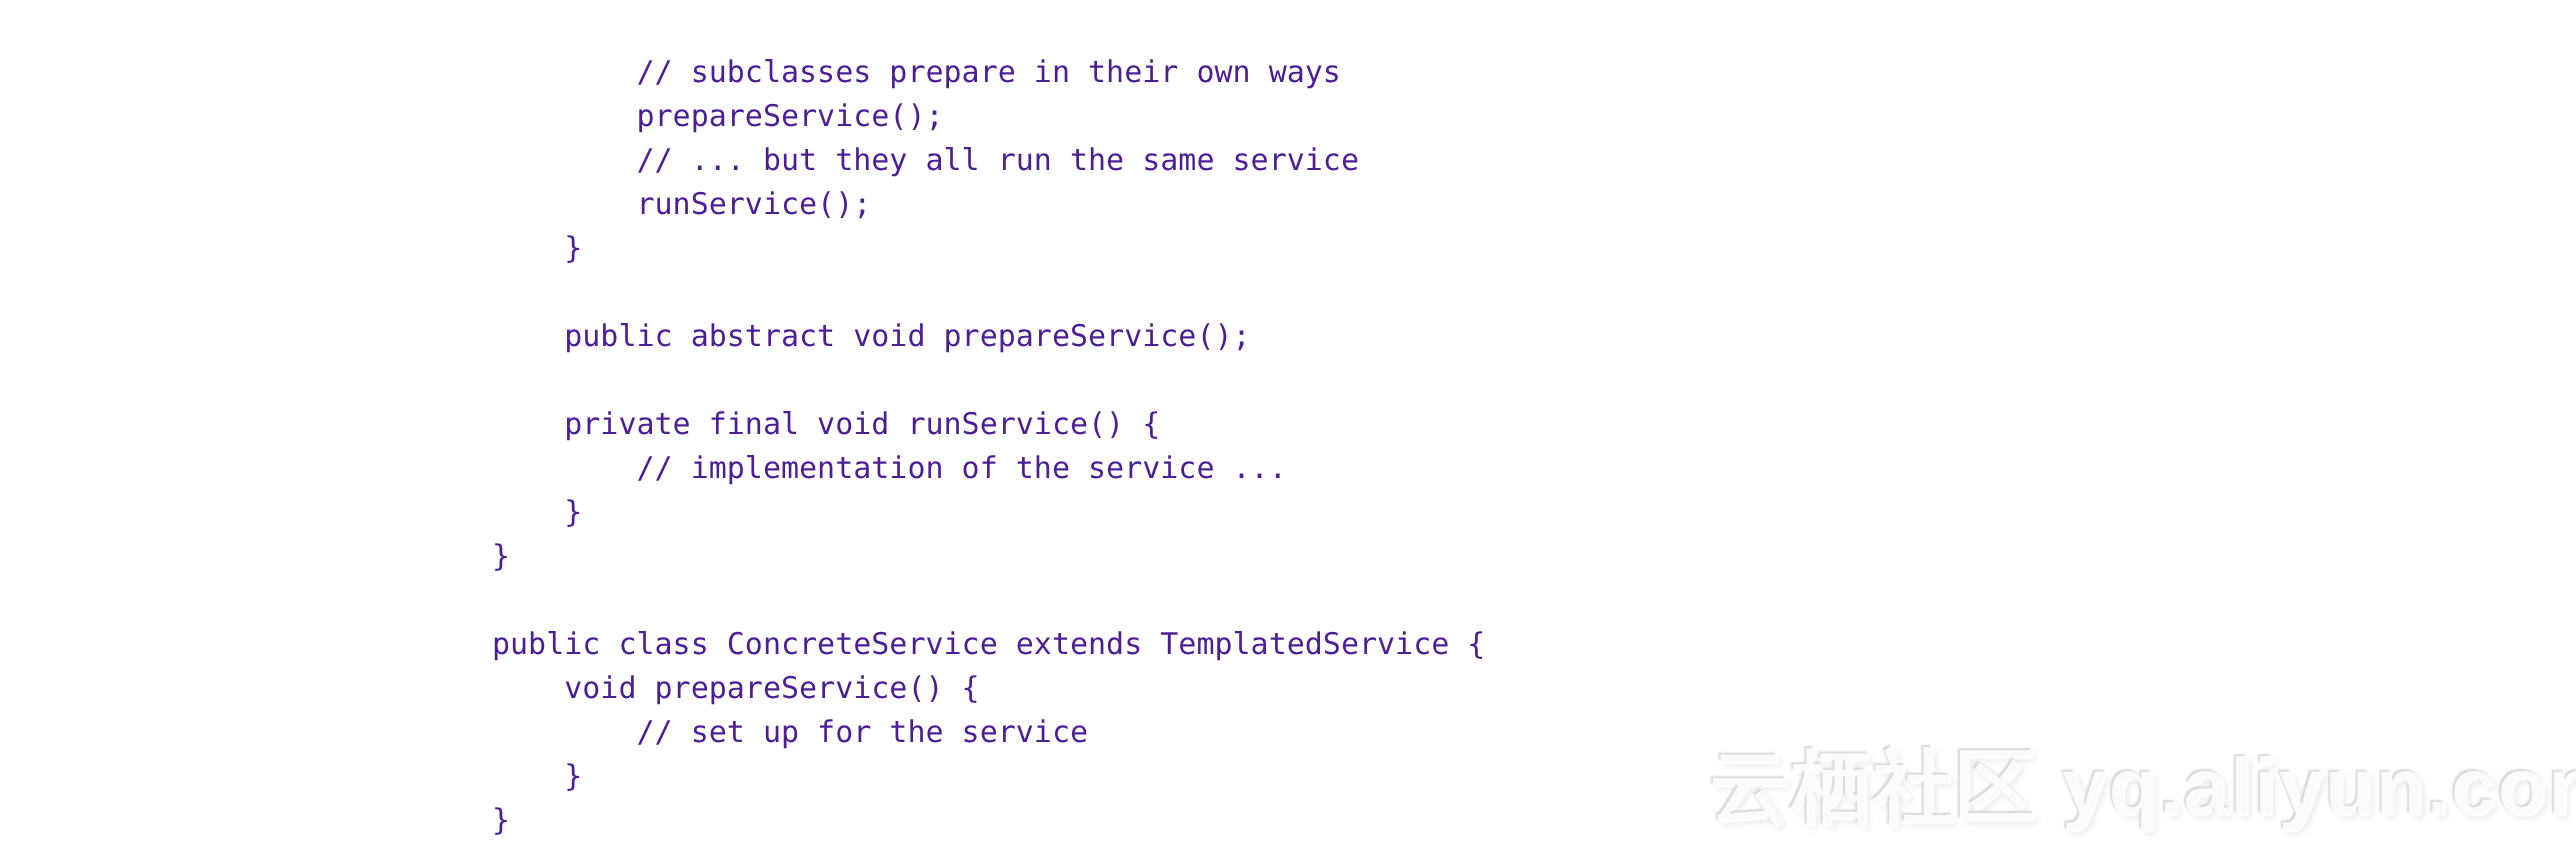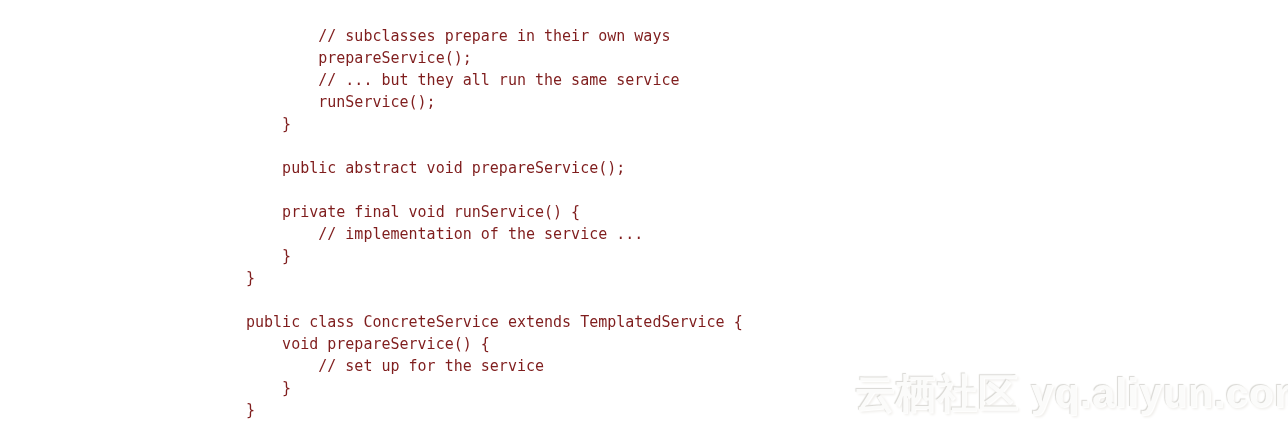--- a/index.html
+++ b/index.html
@@ -19,21 +19,21 @@
   }
 
   pre.code {
     position: absolute;
     left: 246px;
     top: 25px;
     margin: 0;
     font-family: "DejaVu Sans Mono", "Liberation Mono", monospace;
     font-size: 15px;
     line-height: 22px;
-    color: #7f1d1d;
+    color: #4c1d95;
     white-space: pre;
     letter-spacing: 0;
   }
 
   .watermark {
     position: absolute;
     left: 855px;
     top: 366px;
     font-family: "Liberation Sans", "DejaVu Sans", sans-serif;
     font-size: 40px;

